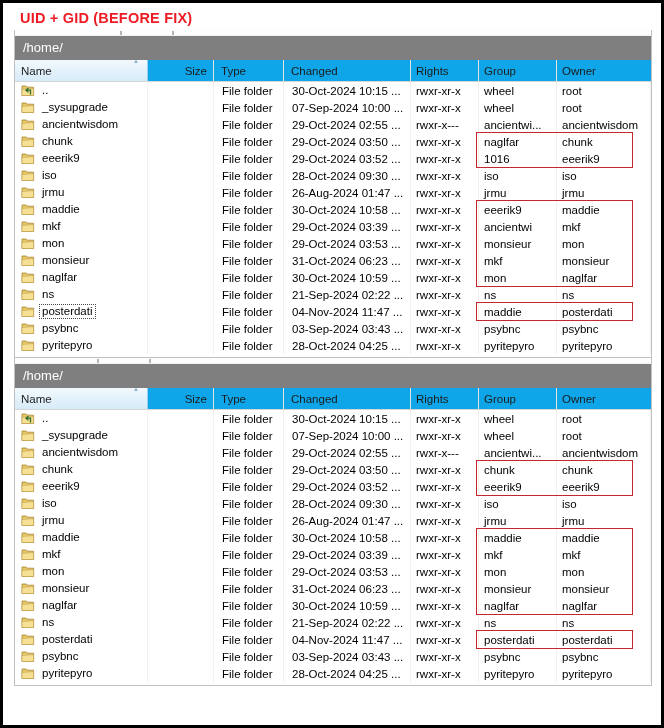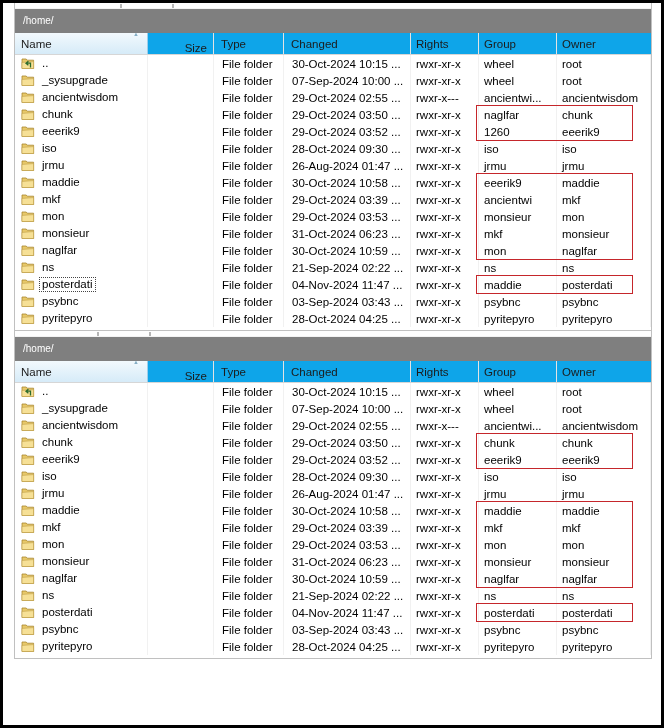--- a/index.html
+++ b/index.html
@@ -3,25 +3,25 @@
 <meta charset="utf-8">
 <style>
   html,body{margin:0;padding:0;overflow:hidden;background:#fff;}
   body{width:664px;height:728px;font-family:"Liberation Sans",sans-serif;}
   .frame{box-sizing:border-box;width:664px;height:728px;border:3px solid #000;background:#fff;position:relative;}
   .sec-title{color:#ed1c24;font-weight:bold;font-size:14.5px;letter-spacing:0.2px;padding:7px 0 4px 17px;}
   .sec-title.second{padding-top:10px;}
   .panel{margin-left:11px;width:636px;border-left:1px solid #c0c0c0;border-right:1px solid #c0c0c0;border-bottom:1px solid #c0c0c0;background:#fff;}
   .strip{height:5px;background:#fdfdfd;position:relative;border-bottom:1px solid #f2f2f2;}
   .strip .tick{position:absolute;top:1px;width:2px;height:4px;background:#b5b5b5;}
-  .pathbar{height:24px;background:#7f7f7f;color:#fff;font-size:10px;line-height:24px;padding-left:8px;}
+  .pathbar{height:24px;background:#7f7f7f;color:#fff;font-size:13px;line-height:24px;padding-left:8px;}
   .hdr{display:flex;height:21px;border-bottom:1px solid #d6d6d6;background:#0ea5e9;font-size:11.5px;color:#1c1c1c;}
   .hdr .hcell{box-sizing:border-box;display:flex;align-items:center;height:100%;border-right:1px solid #e3e3e3;padding:0 4px 0 7px;position:relative;overflow:hidden;white-space:nowrap;}
   .hdr .h-name{width:133px;background:linear-gradient(#f2f9fd,#d6ebf8);border-right:1px solid #9dcfeb;padding-left:6px;}
-  .hdr .h-size{width:66px;justify-content:flex-end;padding-right:6px;align-items:flex-end;}
+  .hdr .h-size{width:66px;justify-content:flex-end;padding-right:6px;}
   .hdr .h-type{width:70px;}
   .hdr .h-changed{width:127px;}
   .hdr .h-rights{width:68px;padding-left:5px;}
   .hdr .h-group{width:78px;padding-left:5px;}
   .hdr .h-owner{width:94px;padding-left:5px;border-right:none;}
   .sort-arrow{position:absolute;top:-2px;right:8px;font-size:6px;color:#86aec5;}
   .rows{position:relative;background:#fff;padding-bottom:3px;}
   .frow{display:flex;height:17px;font-size:11.5px;color:#000;}
   .frow .cell{box-sizing:border-box;display:flex;align-items:center;height:17px;border-right:1px solid #f1f1f1;overflow:hidden;white-space:nowrap;}
   .c-name{width:133px;padding-left:6px;}
@@ -34,20 +34,21 @@
   .c-name .icon{width:14px;height:12px;flex:0 0 14px;display:inline-block;}
   .c-name .label{margin-left:5px;padding:0 2px;line-height:13px;}
   .c-name .label.focused{outline:1px dotted #444;}
   .red-box{position:absolute;left:461px;width:155px;border:1px solid #c5262b;pointer-events:none;}
 </style>
 </head>
 <body>
 
 <div class="frame">
 
+  <div class="sec-title" style="color: rgb(237, 28, 36);">UID + GID (BEFORE FIX)</div>
   <div class="panel">
     <div class="strip">
       <span class="tick" style="left:105px"></span>
       <span class="tick" style="left:157px"></span>
     </div>
     <div class="pathbar" style="background: rgb(127, 127, 127);">
       <span>/home/</span>
     </div>
     <div class="hdr">
       <div class="hcell h-name">
@@ -140,21 +141,21 @@
       <span class="icon"><svg width="14" height="12" viewBox="0 0 14 12">
                 <path d="M1 3.2 L1 10.5 L12.6 10.5 L12.6 2.2 L6.2 2.2 L5.2 1 L1 1 Z" fill="#e8c96a" stroke="#a8862f" stroke-width="0.8"></path>
                 <path d="M1 4.4 L12.6 3.6 L12.6 10.5 L1 10.5 Z" fill="#f6e096" stroke="#c0a049" stroke-width="0.6"></path>
               </svg></span>
       <span class="label">eeerik9</span>
     </div>
     <div class="cell c-size"></div>
     <div class="cell c-type">File folder</div>
     <div class="cell c-changed">29-Oct-2024 03:52 ...</div>
     <div class="cell c-rights">rwxr-xr-x</div>
-    <div class="cell c-group">1260</div>
+    <div class="cell c-group">1016</div>
     <div class="cell c-owner">eeerik9</div>
   </div>
         <div class="frow">
     <div class="cell c-name">
       <span class="icon"><svg width="14" height="12" viewBox="0 0 14 12">
                 <path d="M1 3.2 L1 10.5 L12.6 10.5 L12.6 2.2 L6.2 2.2 L5.2 1 L1 1 Z" fill="#e8c96a" stroke="#a8862f" stroke-width="0.8"></path>
                 <path d="M1 4.4 L12.6 3.6 L12.6 10.5 L1 10.5 Z" fill="#f6e096" stroke="#c0a049" stroke-width="0.6"></path>
               </svg></span>
       <span class="label">iso</span>
     </div>

